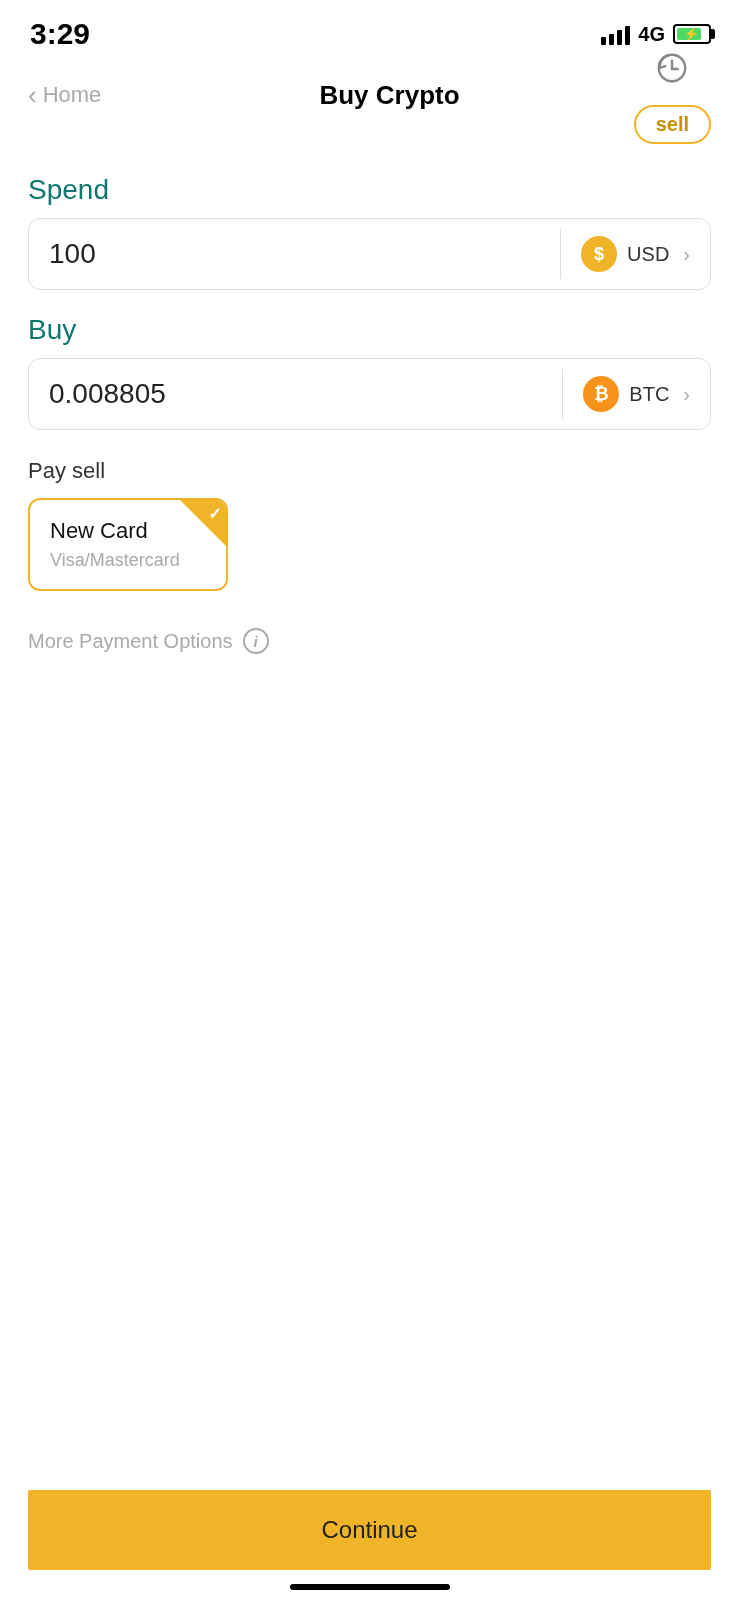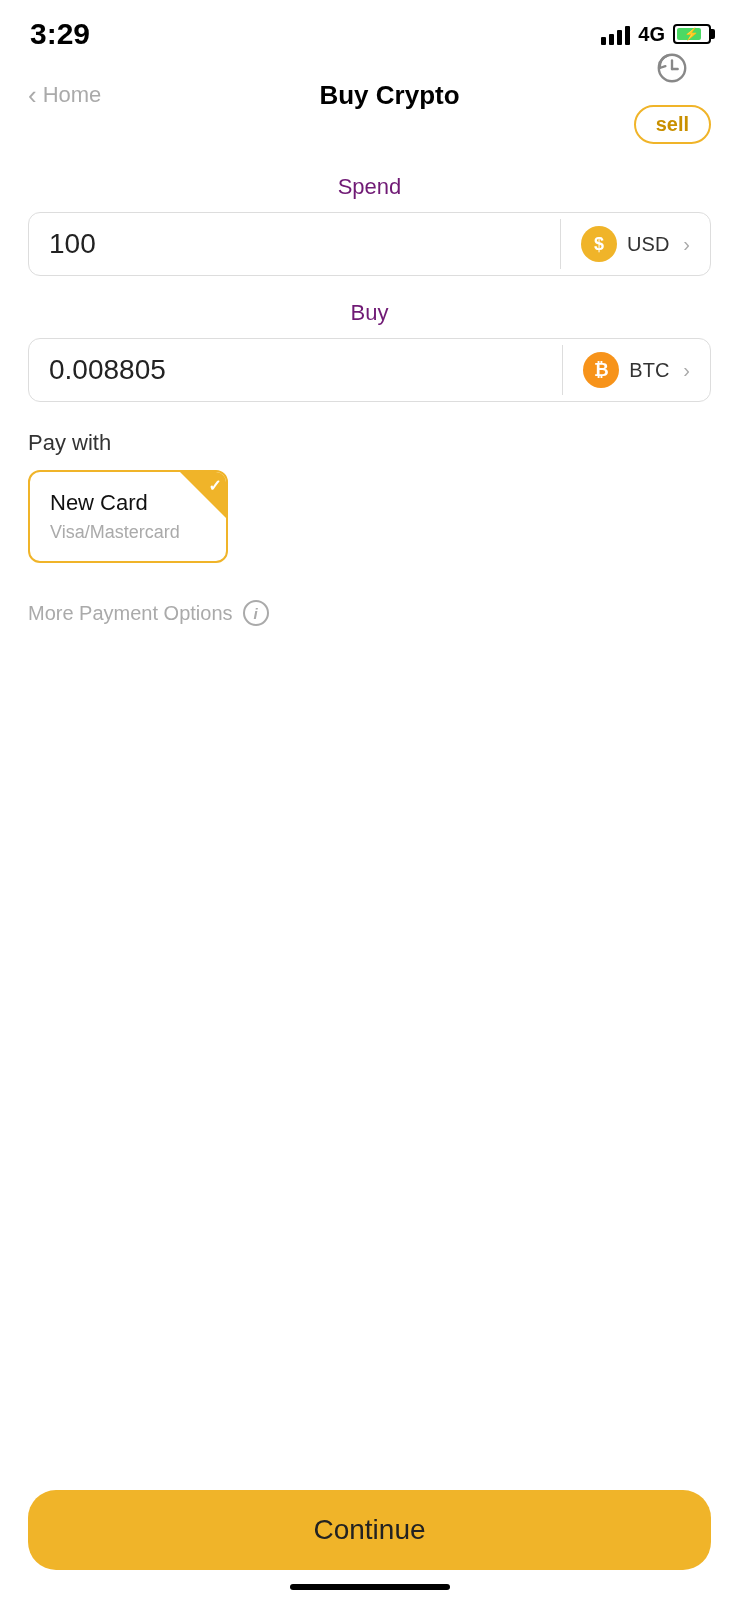--- a/index.html
+++ b/index.html
@@ -173,34 +173,33 @@
       cursor: pointer;
     }
 
     
     .main-content {
       flex: 1;
       padding: 20px 28px 160px 28px;
     }
 
     .field-label {
-      font-size: 22px;
-      color: #701a75;
+      font-size: 28px;
+      color: #0f766e;
       margin-bottom: 12px;
       margin-top: 24px;
-      text-align: center;
     }
 
     .input-row {
       display: flex;
       align-items: center;
       border: 1.5px solid #ddd;
       border-radius: 12px;
       overflow: hidden;
-      height: 64px;
+      height: 72px;
     }
 
     .input-amount {
       flex: 1;
       border: none;
       outline: none;
       font-size: 28px;
       color: #222;
       padding: 0 20px;
       background: transparent;
@@ -331,22 +330,22 @@
       color: #aaa;
       font-style: italic;
       font-weight: 600;
     }
 
     .continue-button {
       width: 100%;
       height: 80px;
       background: #F0B429;
       border: none;
-      border-radius: 28px;
-      font-size: 28px;
+      border-radius: 2px;
+      font-size: 24px;
       color: #222;
       font-weight: 500;
       cursor: pointer;
     }
 
     .home-bar {
       width: 160px;
       height: 6px;
       background: #000;
       border-radius: 3px;
@@ -424,21 +423,21 @@
     <div class="currency-divider"></div>
     <div class="currency-selector">
       <div class="currency-icon btc-icon">
         <span>₿</span>
       </div>
       <span class="currency-name">BTC</span>
       <span class="currency-chevron">›</span>
     </div>
   </div>
 
-  <div class="pay-with-label">Pay with</div>
+  <div class="pay-with-label">Pay sell</div>
   <div class="payment-card">
     <div class="payment-card-badge"></div>
     <span class="payment-card-check">✓</span>
     <div class="payment-card-title">New Card</div>
     <div class="payment-card-sub">Visa/Mastercard</div>
   </div>
 
   <div class="more-options">
     <span class="more-options-text">More Payment Options</span>
     <div class="info-icon">i</div>

